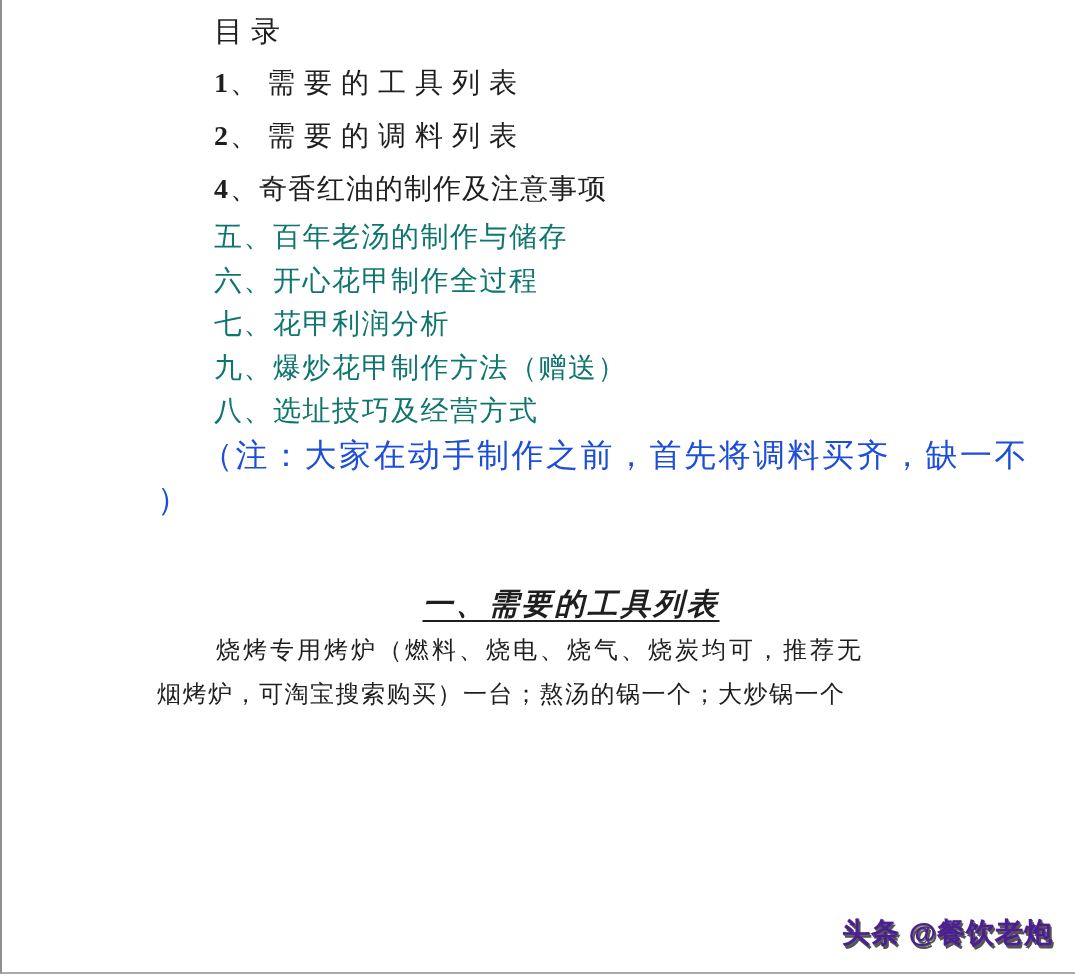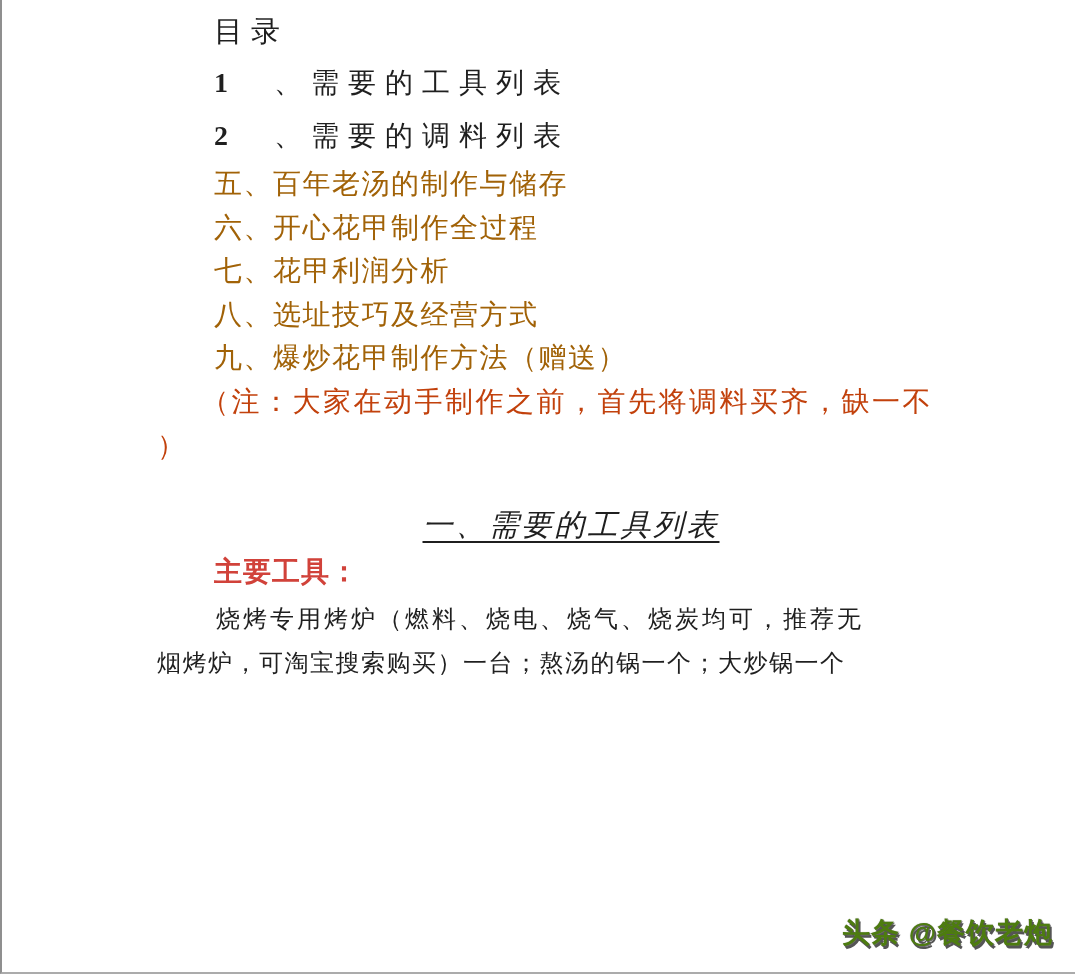--- a/index.html
+++ b/index.html
@@ -32,42 +32,42 @@
     font-size: 28px;
     line-height: 53px;
     padding-left: 57px;
     white-space: nowrap;
   }
   .toc-num .num {
     font-weight: bold;
     font-size: 28px;
     letter-spacing: 2px;
   }
-  .spread { letter-spacing: 9px; margin-left: 44px; }   
+  .spread { letter-spacing: 9px; }   
   .tight  { letter-spacing: 1px; }   
   .toc-cjk .item {
     font-size: 28px;
     line-height: 43.5px;
     padding-left: 57px;
     letter-spacing: 1.5px;
-    color: #a16207;
+    color: #0f766e;
     white-space: nowrap;
   }
   .note {
-    color: #c2410c;
-    font-size: 28px;
+    color: #1d4ed8;
+    font-size: 32px;
     line-height: 44px;
     letter-spacing: 1.5px;
   }
   .note .l1 { padding-left: 44px; letter-spacing: 2.5px; white-space: nowrap; }
   .note .l2 { white-space: nowrap; }
   .section-heading {
-    margin-top: 38px;
+    margin-top: 64px;
     font-size: 30px;
-    font-weight: normal;
+    font-weight: bold;
     font-style: italic;
     line-height: 38px;
     text-align: center;
     padding-left: 28px;
     letter-spacing: 3px;
   }
   .section-heading .u {
     text-decoration: underline;
     text-decoration-thickness: 2px;
     text-underline-offset: 6px;
@@ -85,54 +85,54 @@
   .body-text .l1 { padding-left: 59px; letter-spacing: 3px; white-space: nowrap; }
   .body-text .line { white-space: nowrap; }
   .watermark {
     position: absolute;
     right: 22px;
     bottom: 20px;
     font-family: "Liberation Sans", "DejaVu Sans", sans-serif;
     font-weight: bold;
     font-size: 28px;
     letter-spacing: 1px;
-    color: #4d7c0f;
+    color: #4c1d95;
     text-shadow: 2px 3px 0 #555555, 1px 1px 0 #6e6e6e, 0 0 1px #9a9a9a;
     white-space: nowrap;
   }
 </style>
 </head>
 <body>
 
 <div class="page">
   <div class="content">
 
     <div class="toc-title">目录</div>
 
     <div class="toc-num">
       <div class="item"><span class="num">1</span><span class="spread">、需要的工具列表</span></div>
       <div class="item"><span class="num">2</span><span class="spread">、需要的调料列表</span></div>
+      <div class="item"><span class="num">4</span><span class="tight">、奇香红油的制作及注意事项</span></div>
     </div>
 
     <div class="toc-cjk">
       <div class="item">五、百年老汤的制作与储存</div>
       <div class="item">六、开心花甲制作全过程</div>
       <div class="item">七、花甲利润分析</div>
+      <div class="item">九、爆炒花甲制作方法（赠送）</div>
       <div class="item">八、选址技巧及经营方式</div>
-      <div class="item">九、爆炒花甲制作方法（赠送）</div>
     </div>
 
     <div class="note">
       <div class="l1">（注：大家在动手制作之前，首先将调料买齐，缺一不</div>
       <div class="l3">）</div>
     </div>
 
     <div class="section-heading"><span class="u">一、需要的工具列表</span></div>
 
-    <div class="subheading">主要工具：</div>
 
     <div class="body-text">
       <div class="l1">烧烤专用烤炉（燃料、烧电、烧气、烧炭均可，推荐无</div>
       <div class="line">烟烤炉，可淘宝搜索购买）一台；熬汤的锅一个；大炒锅一个</div>
     </div>
 
   </div>
 
   <div class="watermark">头条 @餐饮老炮</div>
 </div>

